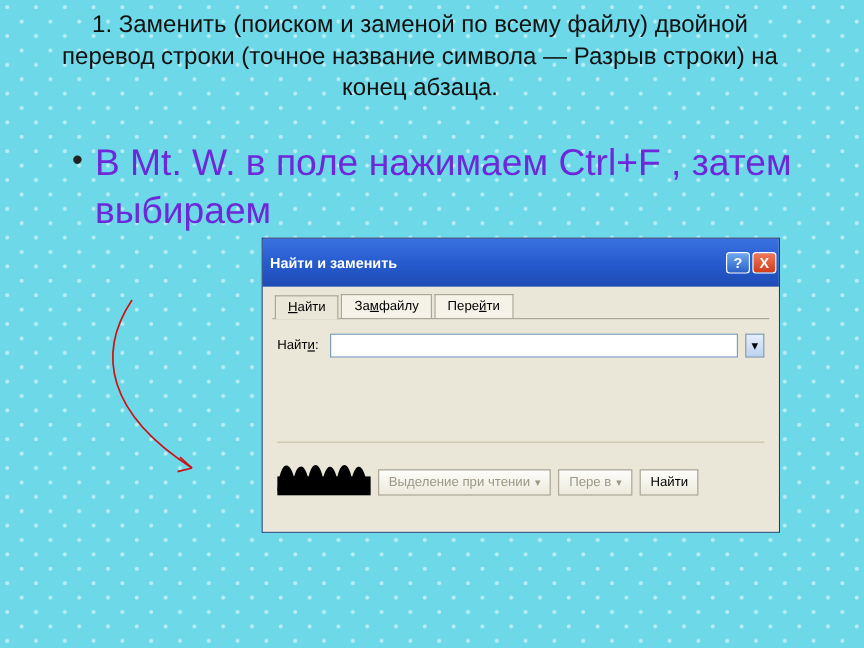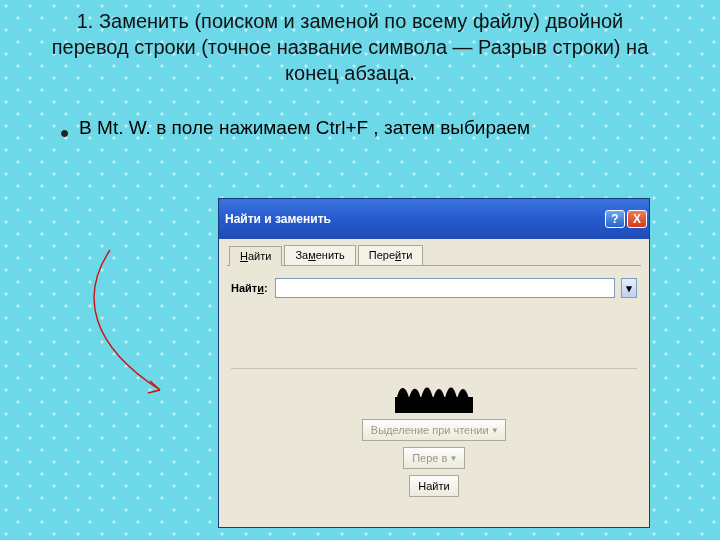--- a/index.html
+++ b/index.html
@@ -28,22 +28,22 @@
     align-items: flex-start;
     gap: 10px;
   }
   .bullet-dot {
     font-size: 26px;
     color: #222;
     line-height: 1.2;
     padding-top: 2px;
   }
   .bullet-text {
-    font-size: 19px;
-    color: #000000;
+    font-size: 31px;
+    color: #6d28d9;
     line-height: 1.3;
   }
   .arrow-svg {
     position: absolute;
     left: 60px;
     top: 245px;
     width: 120px;
     height: 160px;
     pointer-events: none;
   }
@@ -103,21 +103,20 @@
     padding-bottom: 4px;
   }
   .tab .ul { text-decoration: underline; }
   .form-area {
     padding: 12px 4px 8px 4px;
   }
   .field-row {
     display: flex;
     align-items: center;
     gap: 6px;
-    font-weight: bold;
   }
   .field-label { font-size: 11px; min-width: 38px; }
   .field-label .ul { text-decoration: underline; }
   .field-input {
     flex: 1;
     height: 20px;
     background: #fff;
     border: 1px solid #7f9db9;
   }
   .field-dd {
@@ -126,23 +125,22 @@
     border: 1px solid #7f9db9;
     display: flex; align-items: center; justify-content: center;
   }
   .hr {
     border: none;
     border-top: 1px solid #c9c2a8;
     margin: 70px 0 10px 0;
   }
   .bottom-row {
     display: flex;
-    align-items: center;
+    align-items: flex-end;
     gap: 6px;
-    flex-direction: column;
   }
   .scribble {
     width: 78px;
     height: 34px;
   }
   .btn {
     border: 1px solid #aca899;
     background: linear-gradient(to bottom,#fdfdfb,#eceadb);
     padding: 4px 8px;
     font-size: 11px;
@@ -178,21 +176,21 @@
       <div class="titlebar-btn titlebar-help">?</div>
       <div class="titlebar-btn titlebar-close">X</div>
     </div>
   </div>
   <div class="dialog-body">
     <div class="tabs">
       <div class="tab active">
         <span class="ul">Н</span><span>айти</span>
       </div>
       <div class="tab">
-        <span>За</span><span class="ul">м</span><span>енить</span>
+        <span>За</span><span class="ul">м</span><span>файлу</span>
       </div>
       <div class="tab">
         <span>Пере</span><span class="ul">й</span><span>ти</span>
       </div>
     </div>
 
     <div class="form-area">
       <div class="field-row">
         <div class="field-label">
           <span>Найт</span><span class="ul">и</span><span>:</span>

